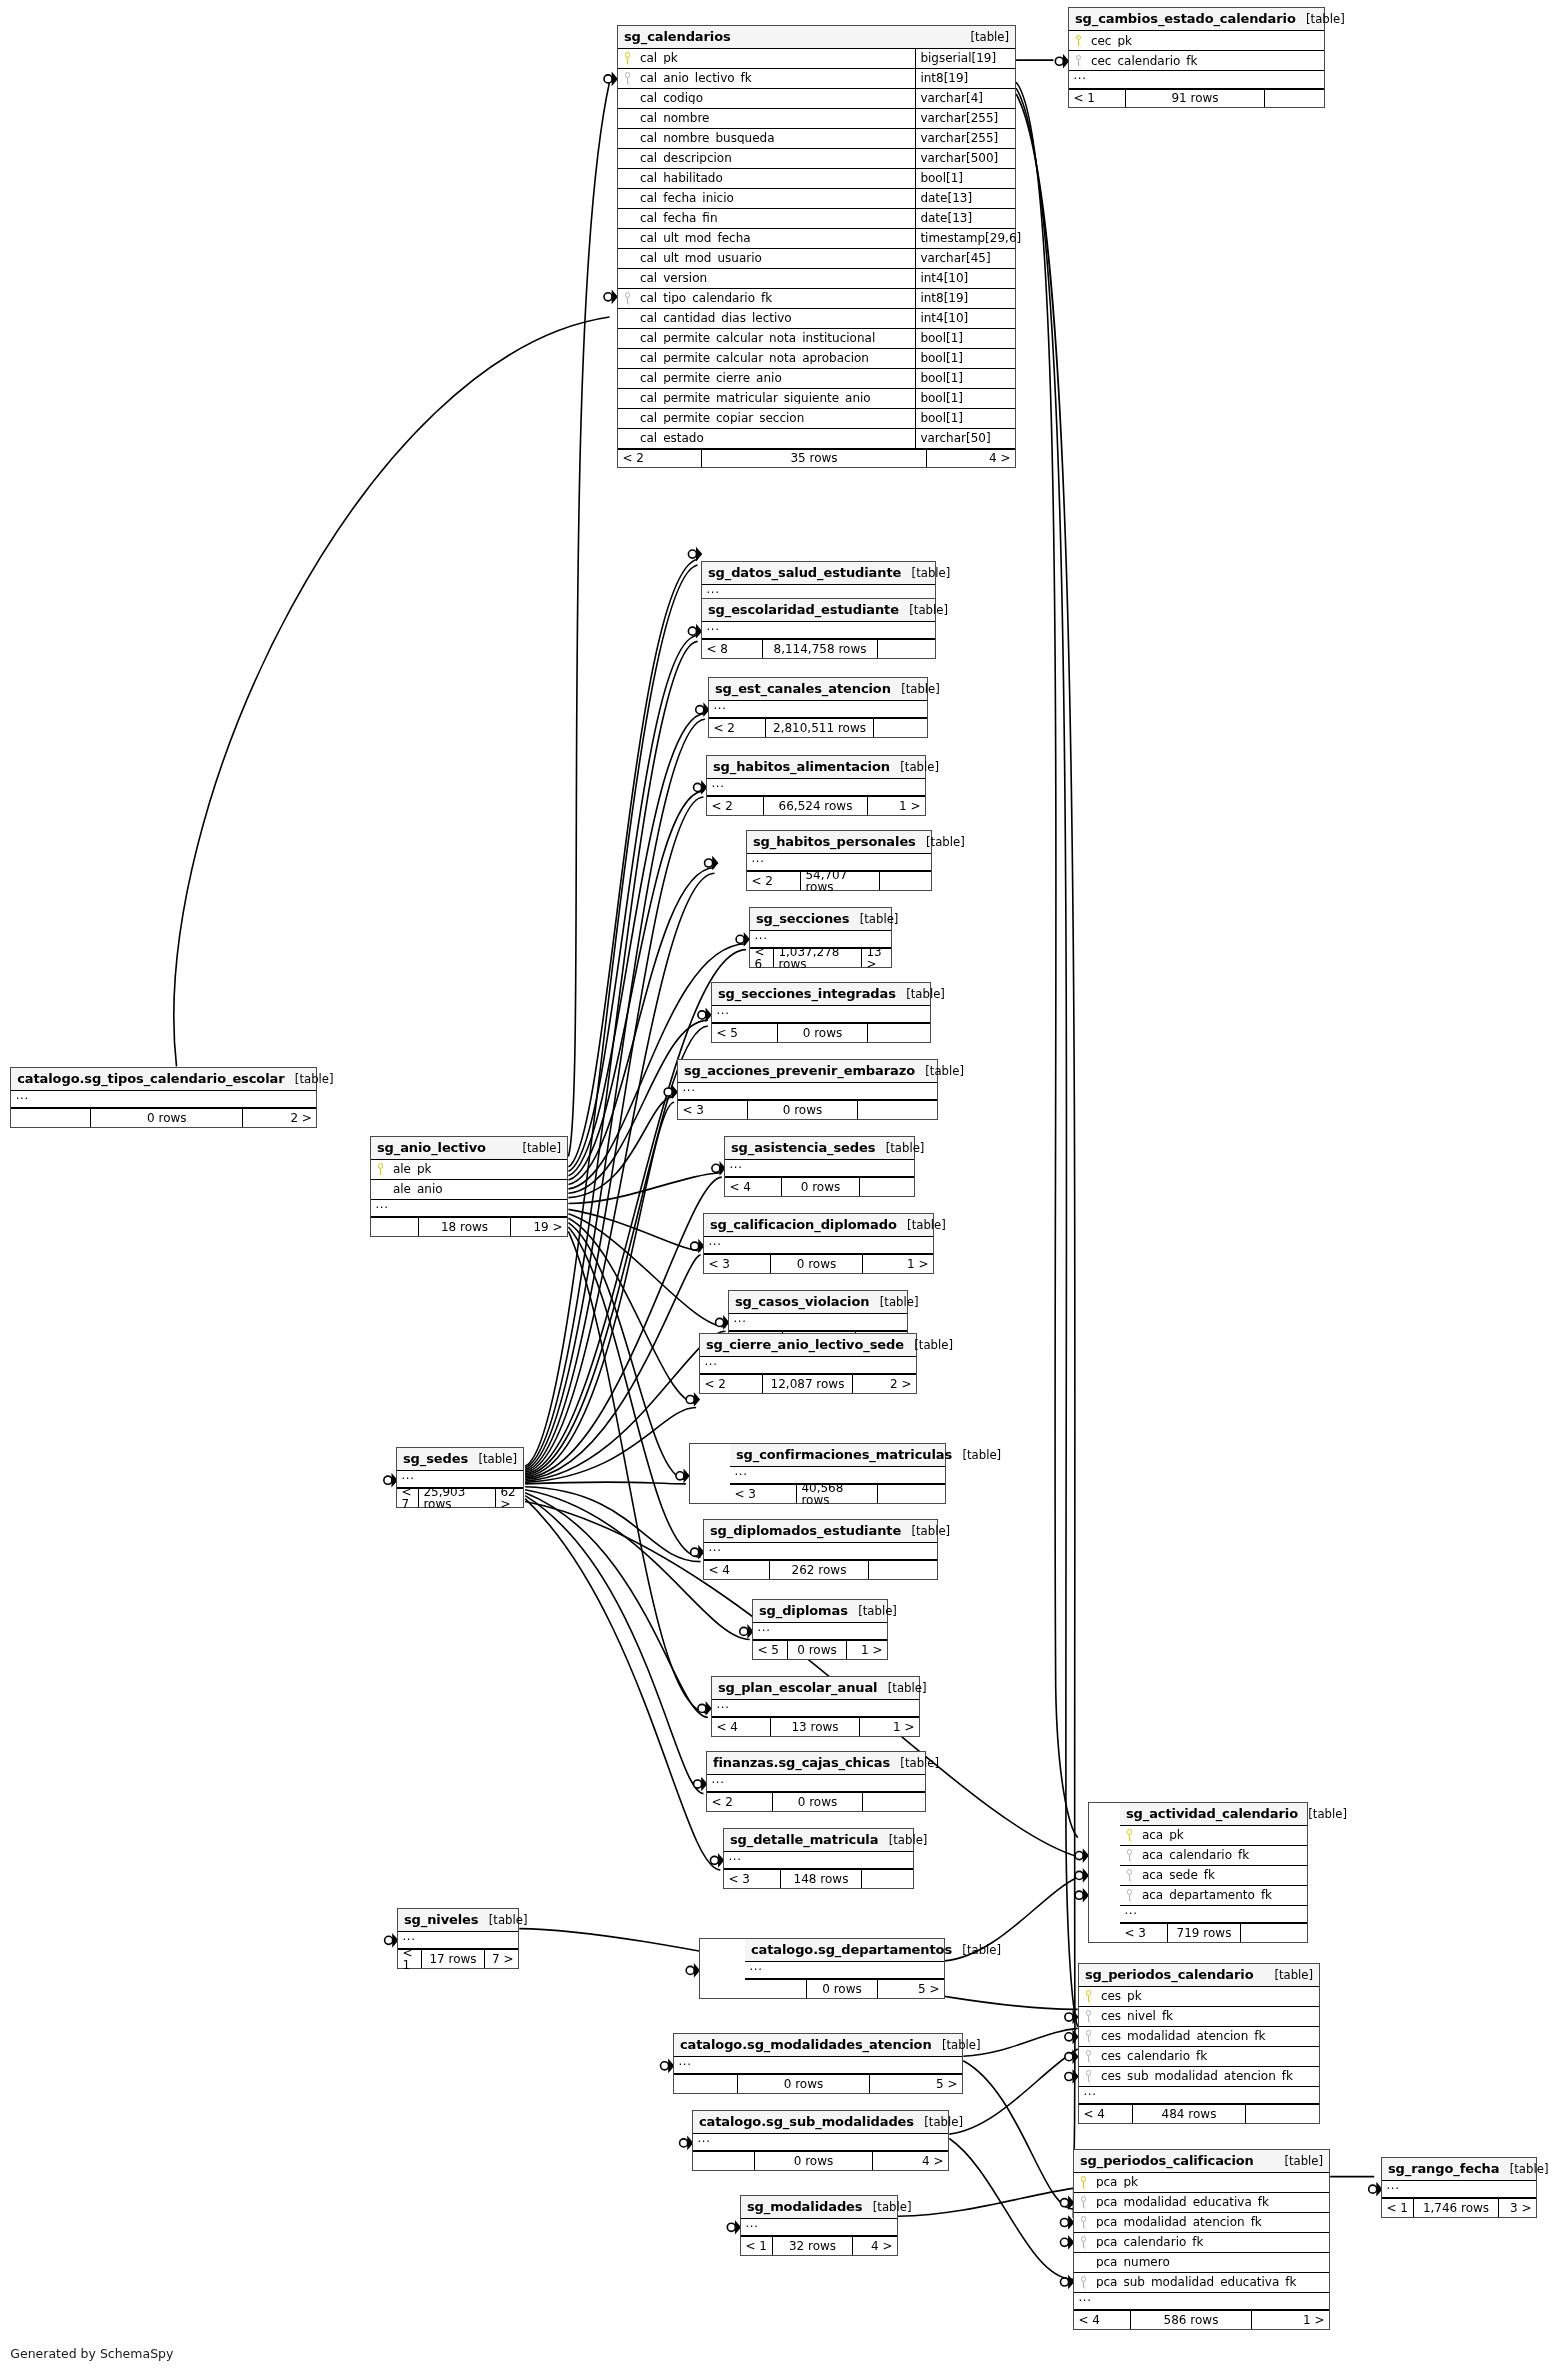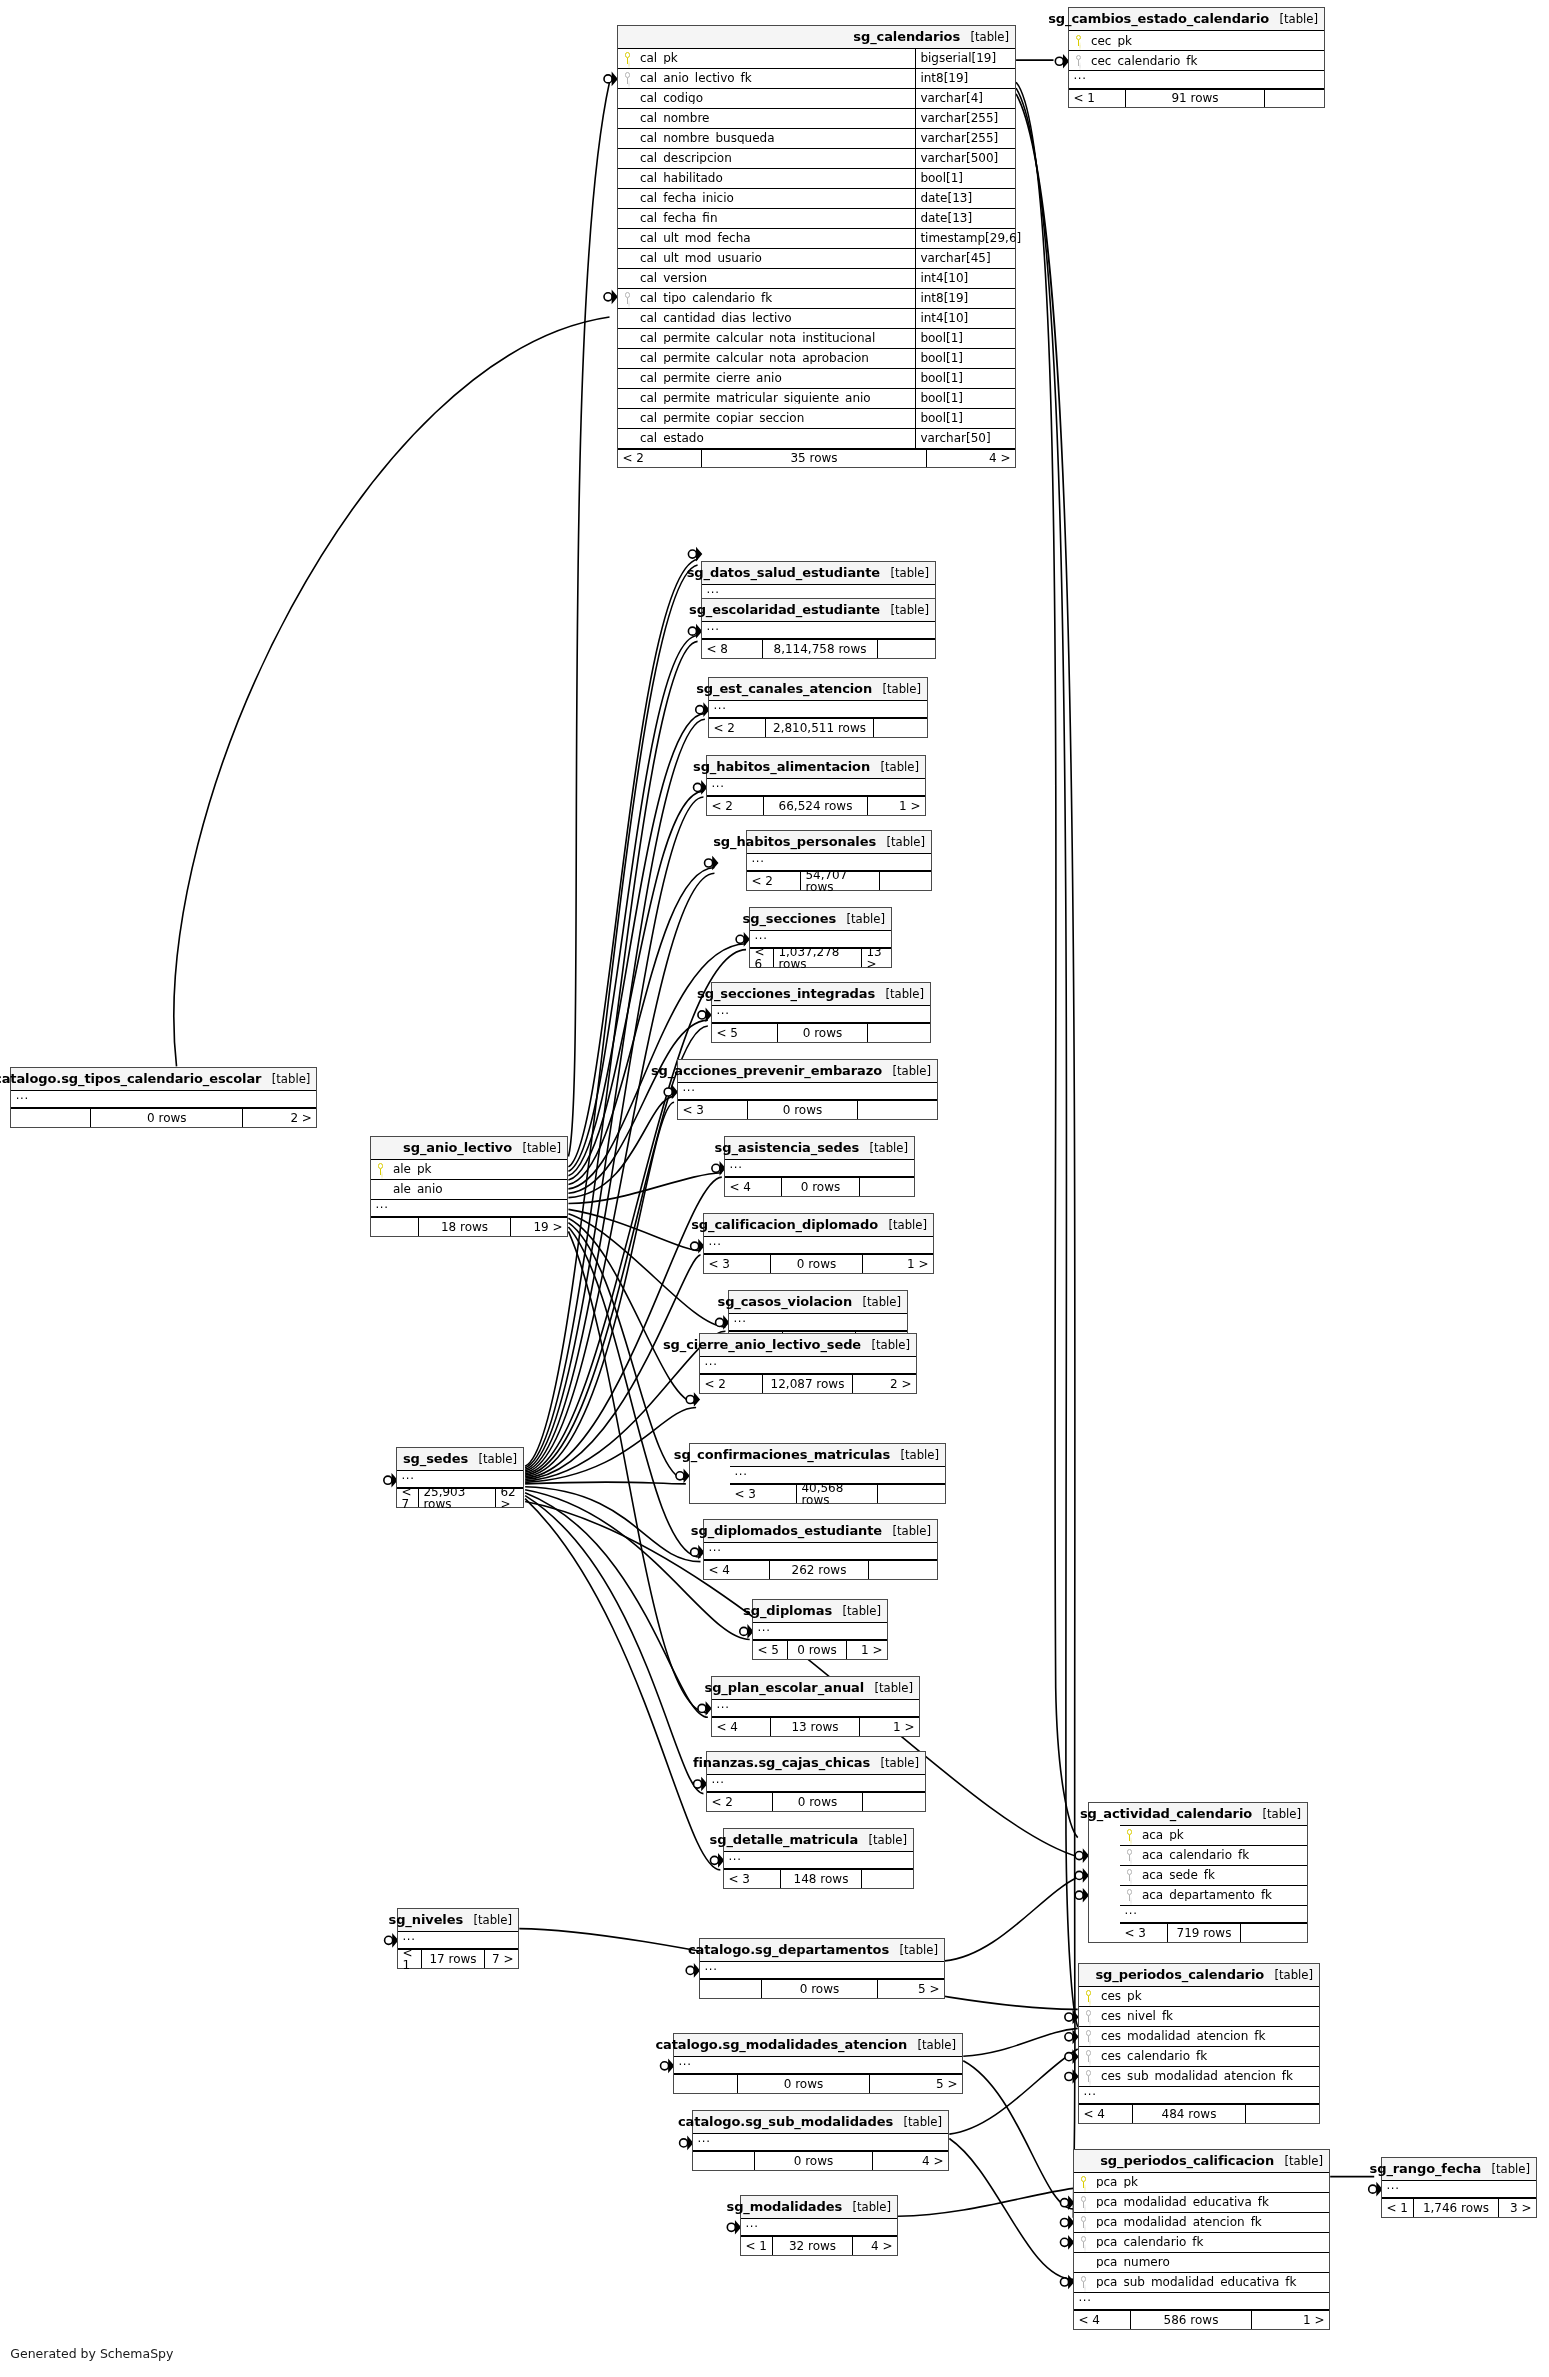--- a/index.html
+++ b/index.html
@@ -34,21 +34,21 @@
     box-sizing: border-box;
     font-size: 12.5px;
     line-height: 1;
     color: #000000;
   }
   .tbl .hdr {
     background: #f5f5f5;
     border-bottom: 1.5px solid #000000;
     padding: 3.7px 5.9px 4.4px 5.9px;
     display: flex;
-    justify-content: flex-end;
+    justify-content: space-between;
     align-items: baseline;
     white-space: nowrap;
   }
   .tbl .hdr .tname {
     font-weight: bold;
     font-size: 13px;
     letter-spacing: -0.1px;
   }
   .tbl .hdr .ttag {
     font-weight: normal;
@@ -766,21 +766,21 @@
       </div>
       <div class="cols">
         <div class="col ellip">...</div>
       </div>
       <div class="footer">
         <div class="f-l" style="width: 24px;">&lt; 1</div>
         <div class="f-c">17 rows</div>
         <div class="f-r" style="width: 33px;">7 &gt;</div>
       </div>
     </div>
-    <div class="tbl" style="left: 699px; top: 1938px; width: 246px;">
+    <div class="tbl" style="left: 699px; top: 1938px; width: 246px; padding-left: 45px;">
       <div class="hdr">
         <span class="tname">catalogo.sg_departamentos</span>
         <span class="ttag">[table]</span>
       </div>
       <div class="cols">
         <div class="col ellip">...</div>
       </div>
       <div class="footer">
         <div class="f-l" style="width: 62px;"></div>
         <div class="f-c">0 rows</div>

